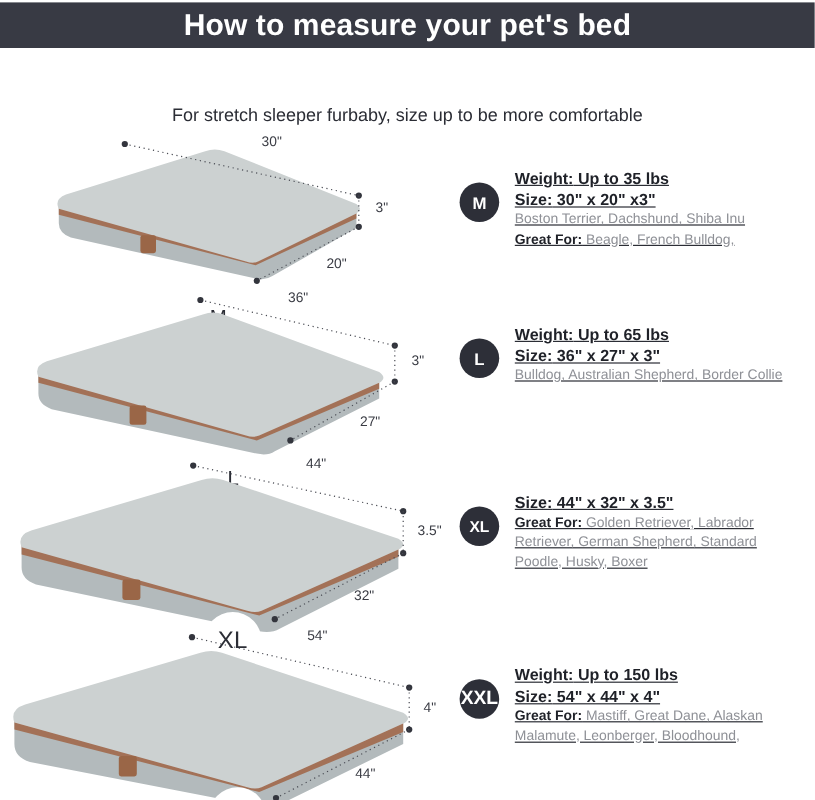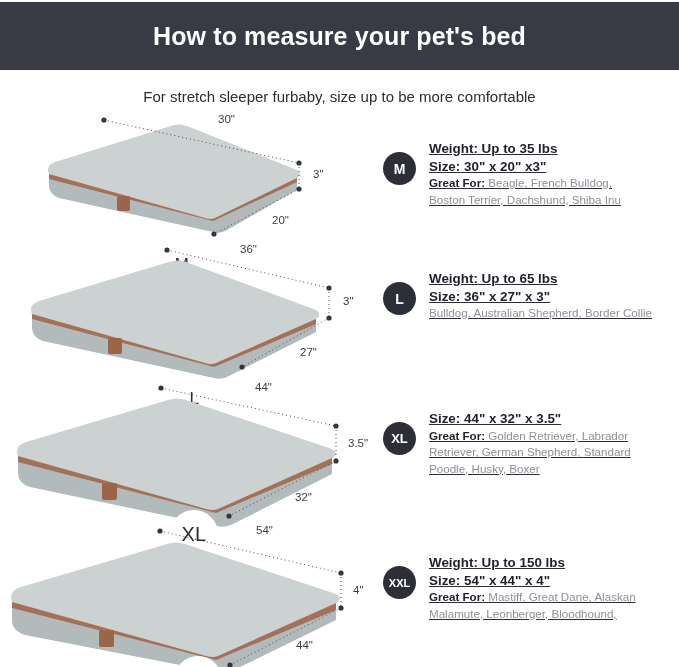--- a/index.html
+++ b/index.html
@@ -6,21 +6,21 @@
   body{
     width:679px;height:667px;
     background:#ffffff;
     font-family:"Liberation Sans", sans-serif;
     color:#2b2d35;
     overflow:hidden;
     position:relative;
   }
   
   .header-bar{
-    position:absolute;left:0;top:2px;width:679px;height:68px;
+    position:absolute;left:0;top:2px;width:679px;height:38px;
     background:#383a44;
     display:flex;align-items:center;justify-content:center;
   }
   .header-title{
     color:#ffffff;
     font-size:25px;
     font-weight:bold;
     letter-spacing:.1px;
     white-space:nowrap;
   }
@@ -134,22 +134,22 @@
         <span>M</span>
       </div>
       <div class="spec-text">
         <div class="spec-line strong">
           <span>Weight:</span><span> Up to 35 lbs</span>
         </div>
         <div class="spec-line strong">
           <span>Size:</span><span> 30" x 20" x3"</span>
         </div>
         <div class="spec-great">
+          <div>Boston Terrier, Dachshund, Shiba Inu</div>
           <div><span class="lbl">Great For:</span><span> Beagle, French Bulldog,</span></div>
-          <div>Boston Terrier, Dachshund, Shiba Inu</div>
         </div>
       </div>
     </div>
   </div>
 </div>
 
 <div class="row" style="top:240px;height:140px;">
   <div class="bed-area">
     <div class="bed" style="left:28px;top:18px;">
       <svg width="300" height="120" viewBox="0 0 300 120">
@@ -264,21 +264,21 @@
       <line x1="341" y1="88" x2="230" y2="145" stroke="#4a4c54" stroke-width="1" stroke-dasharray="1,3"></line>
       <circle cx="230" cy="145" r="2.6" fill="#33353d"></circle>
     </svg>
     <div class="dim" style="left:256px;top:4px;">54"</div>
     <div class="dim" style="left:353px;top:64px;">4"</div>
     <div class="dim" style="left:296px;top:119px;">44"</div>
   </div>
 
   <div class="spec-area" style="top:34px;">
     <div class="spec">
-      <div class="spec-badge" style="font-size:11px;">
+      <div class="spec-badge" style="font-size:16px;">
         <span>XXL</span>
       </div>
       <div class="spec-text">
         <div class="spec-line strong">
           <span>Weight:</span><span> Up to 150 lbs</span>
         </div>
         <div class="spec-line strong">
           <span>Size:</span><span> 54" x 44" x 4"</span>
         </div>
         <div class="spec-great">

